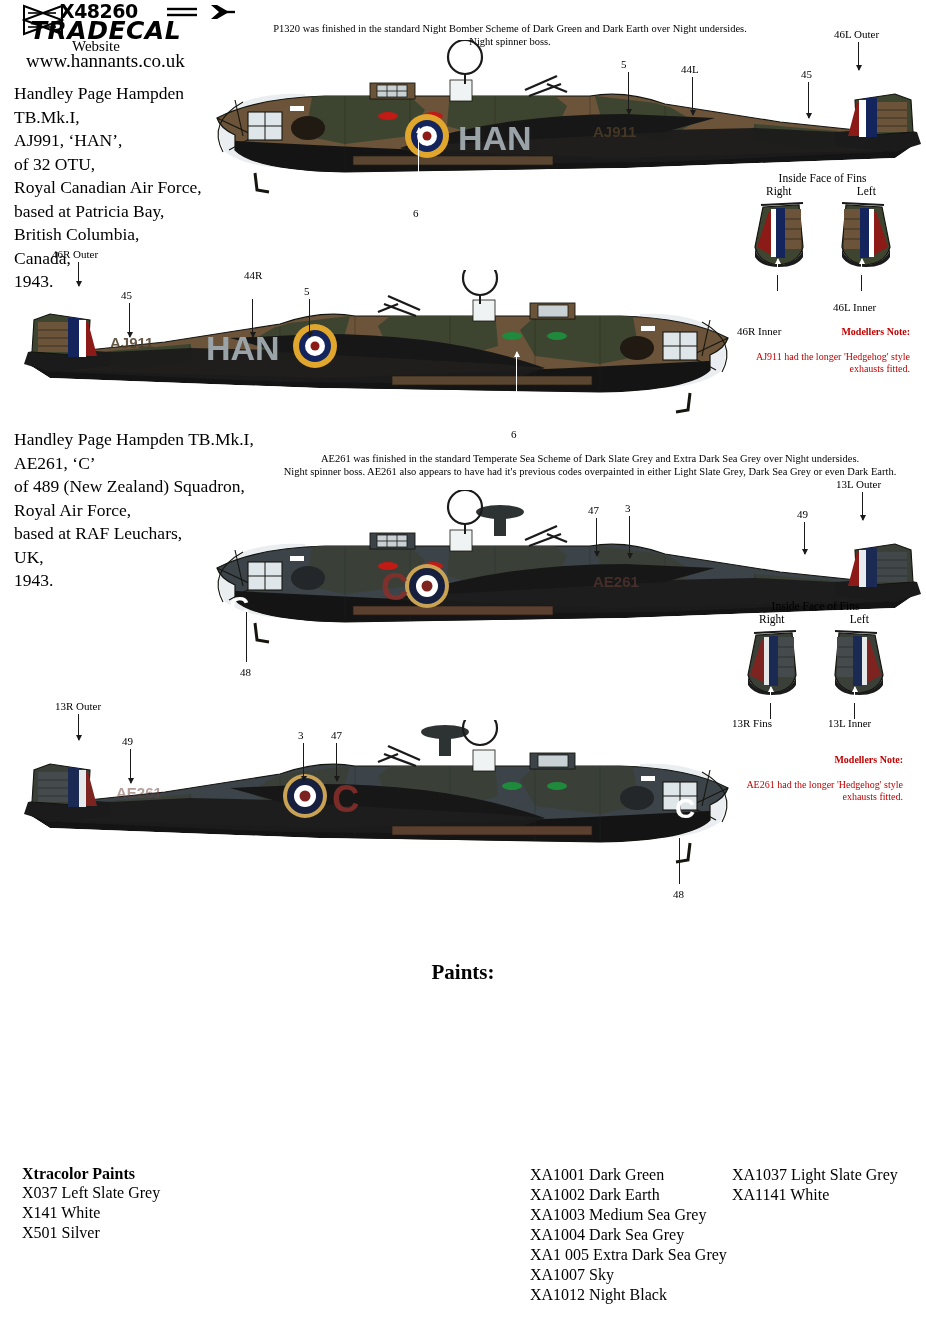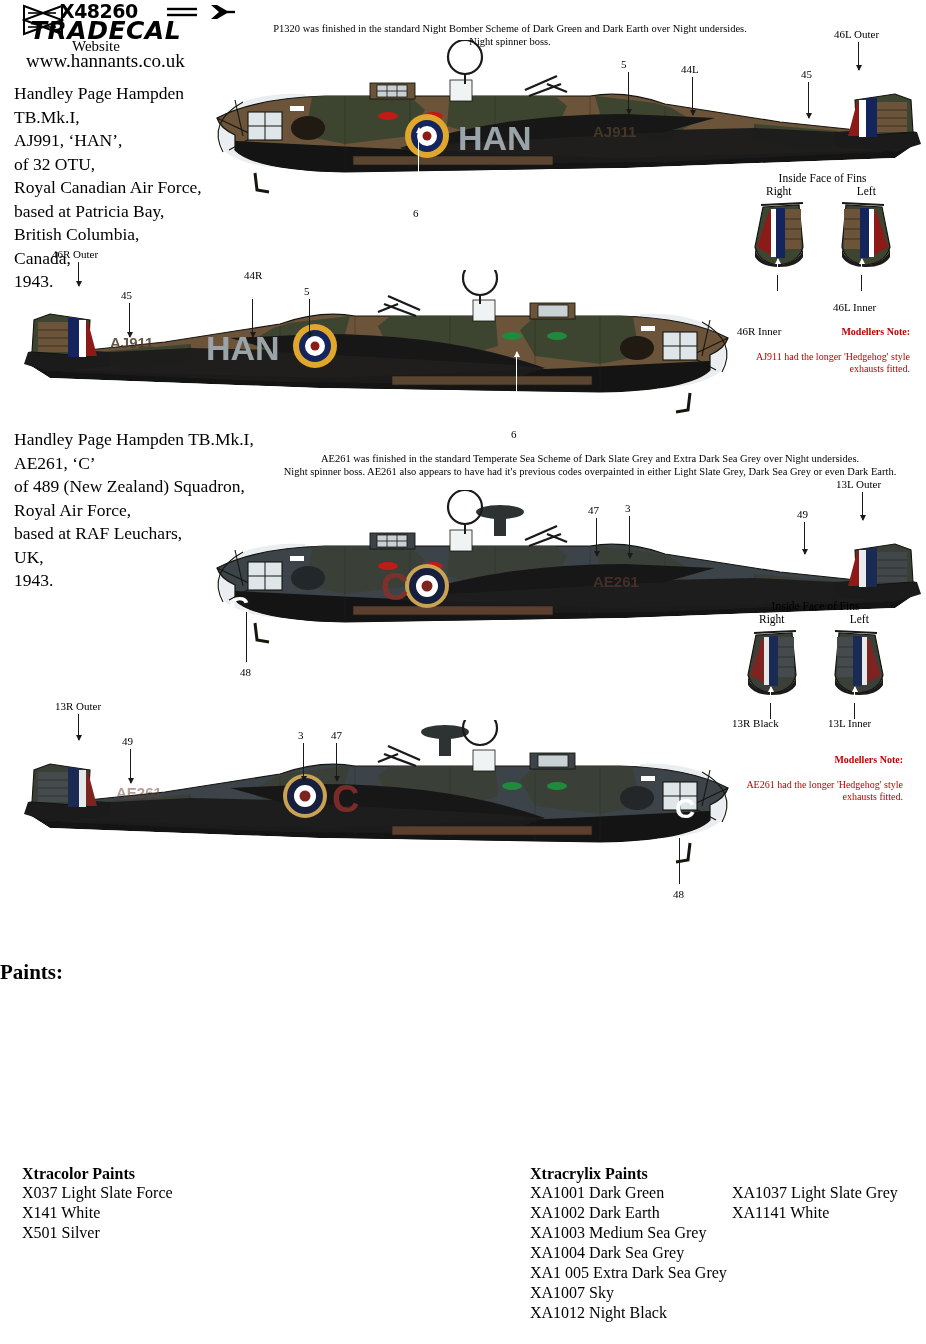--- a/index.html
+++ b/index.html
@@ -92,21 +92,21 @@
   .leader.white { background: #ffffff; }
   .leader.white::after { border-top-color: #ffffff; }
   .leader.white.up::after { border-bottom-color: #ffffff; }
   .leader.plain::after { display: none; }
 
   
   .fin-head { font-size: 11.5px; text-align: center; }
 
   
   #paints-head {
-    left: 0; top: 960px; width: 926px; 
+    left: 0; top: 960px; width: 926px; text-align: center;
   }
   #paints-head .p-title { font-size: 21px; font-weight: bold; }
   #paints-head .p-body {
     font-size: 20px; line-height: 25px; white-space: pre-line;
   }
 
   
   .paint-head { font-weight: bold; font-size: 16px; }
   .paint-item { font-size: 16px; line-height: 20px; }
 </style>
@@ -532,21 +532,21 @@
       <rect x="24" y="9" width="9" height="50" fill="#1b2a52"></rect>
       <path d="M6 50 Q10 64 30 66 Q50 64 54 50 L54 58 Q48 68 30 68 Q12 68 6 58 Z" fill="#1b1b1b"></path>
       <line x1="6" y1="4" x2="48" y2="6" stroke="#1a1a1a" stroke-width="2"></line>
     </svg>
   </div>
   <div style="position:relative; height:30px;">
     <div class="leader white up" style="left:42px; top:-12px; height:20px;"></div>
     <div class="leader plain" style="left:42px; top:4px; height:16px;"></div>
     <div class="leader white up" style="left:126px; top:-12px; height:20px;"></div>
     <div class="leader plain" style="left:126px; top:4px; height:16px;"></div>
-    <div class="abs callout" style="left:4px; top:18px;">13R Black</div>
+    <div class="abs callout" style="left:4px; top:18px;">13R Fins</div>
     <div class="abs callout" style="left:100px; top:18px;">13L Inner</div>
   </div>
   <div class="modellers-note" style="margin-top:12px;">
     <span class="mn-title">Modellers Note:</span>
     <span>AE261 had the longer 'Hedgehog' style
 exhausts fitted.</span>
   </div>
 </div>
 
 <svg class="abs" style="left:10px; top:720px;" width="740" height="180" viewBox="0 0 740 180">
@@ -638,29 +638,28 @@
 <div class="leader plain" style="left:679px; top:838px; height:46px;"></div>
 
 <div class="abs" id="paints-head">
   <div class="p-title">Paints:</div>
 </div>
 
 <div class="abs" style="left:22px; top:1165px; width:440px;">
   <div class="paint-head">Xtracolor Paints</div>
   <div style="display:flex;">
     <div style="width:220px;">
-      <div class="paint-item">X037 Light Slate Force</div>
+      <div class="paint-item">X037 Left Slate Grey</div>
       <div class="paint-item">X141 White</div>
       <div class="paint-item">X501 Silver</div>
     </div>
   </div>
 </div>
 
 <div class="abs" style="left:530px; top:1165px; width:396px;">
-  <div class="paint-head">Xtracrylix Paints</div>
   <div style="display:flex;">
     <div style="width:202px;">
       <div class="paint-item">XA1001 Dark Green</div>
       <div class="paint-item">XA1002 Dark Earth</div>
       <div class="paint-item">XA1003 Medium Sea Grey</div>
       <div class="paint-item">XA1004 Dark Sea Grey</div>
       <div class="paint-item">XA1 005 Extra Dark Sea Grey</div>
       <div class="paint-item">XA1007 Sky</div>
       <div class="paint-item">XA1012 Night Black</div>
     </div>

